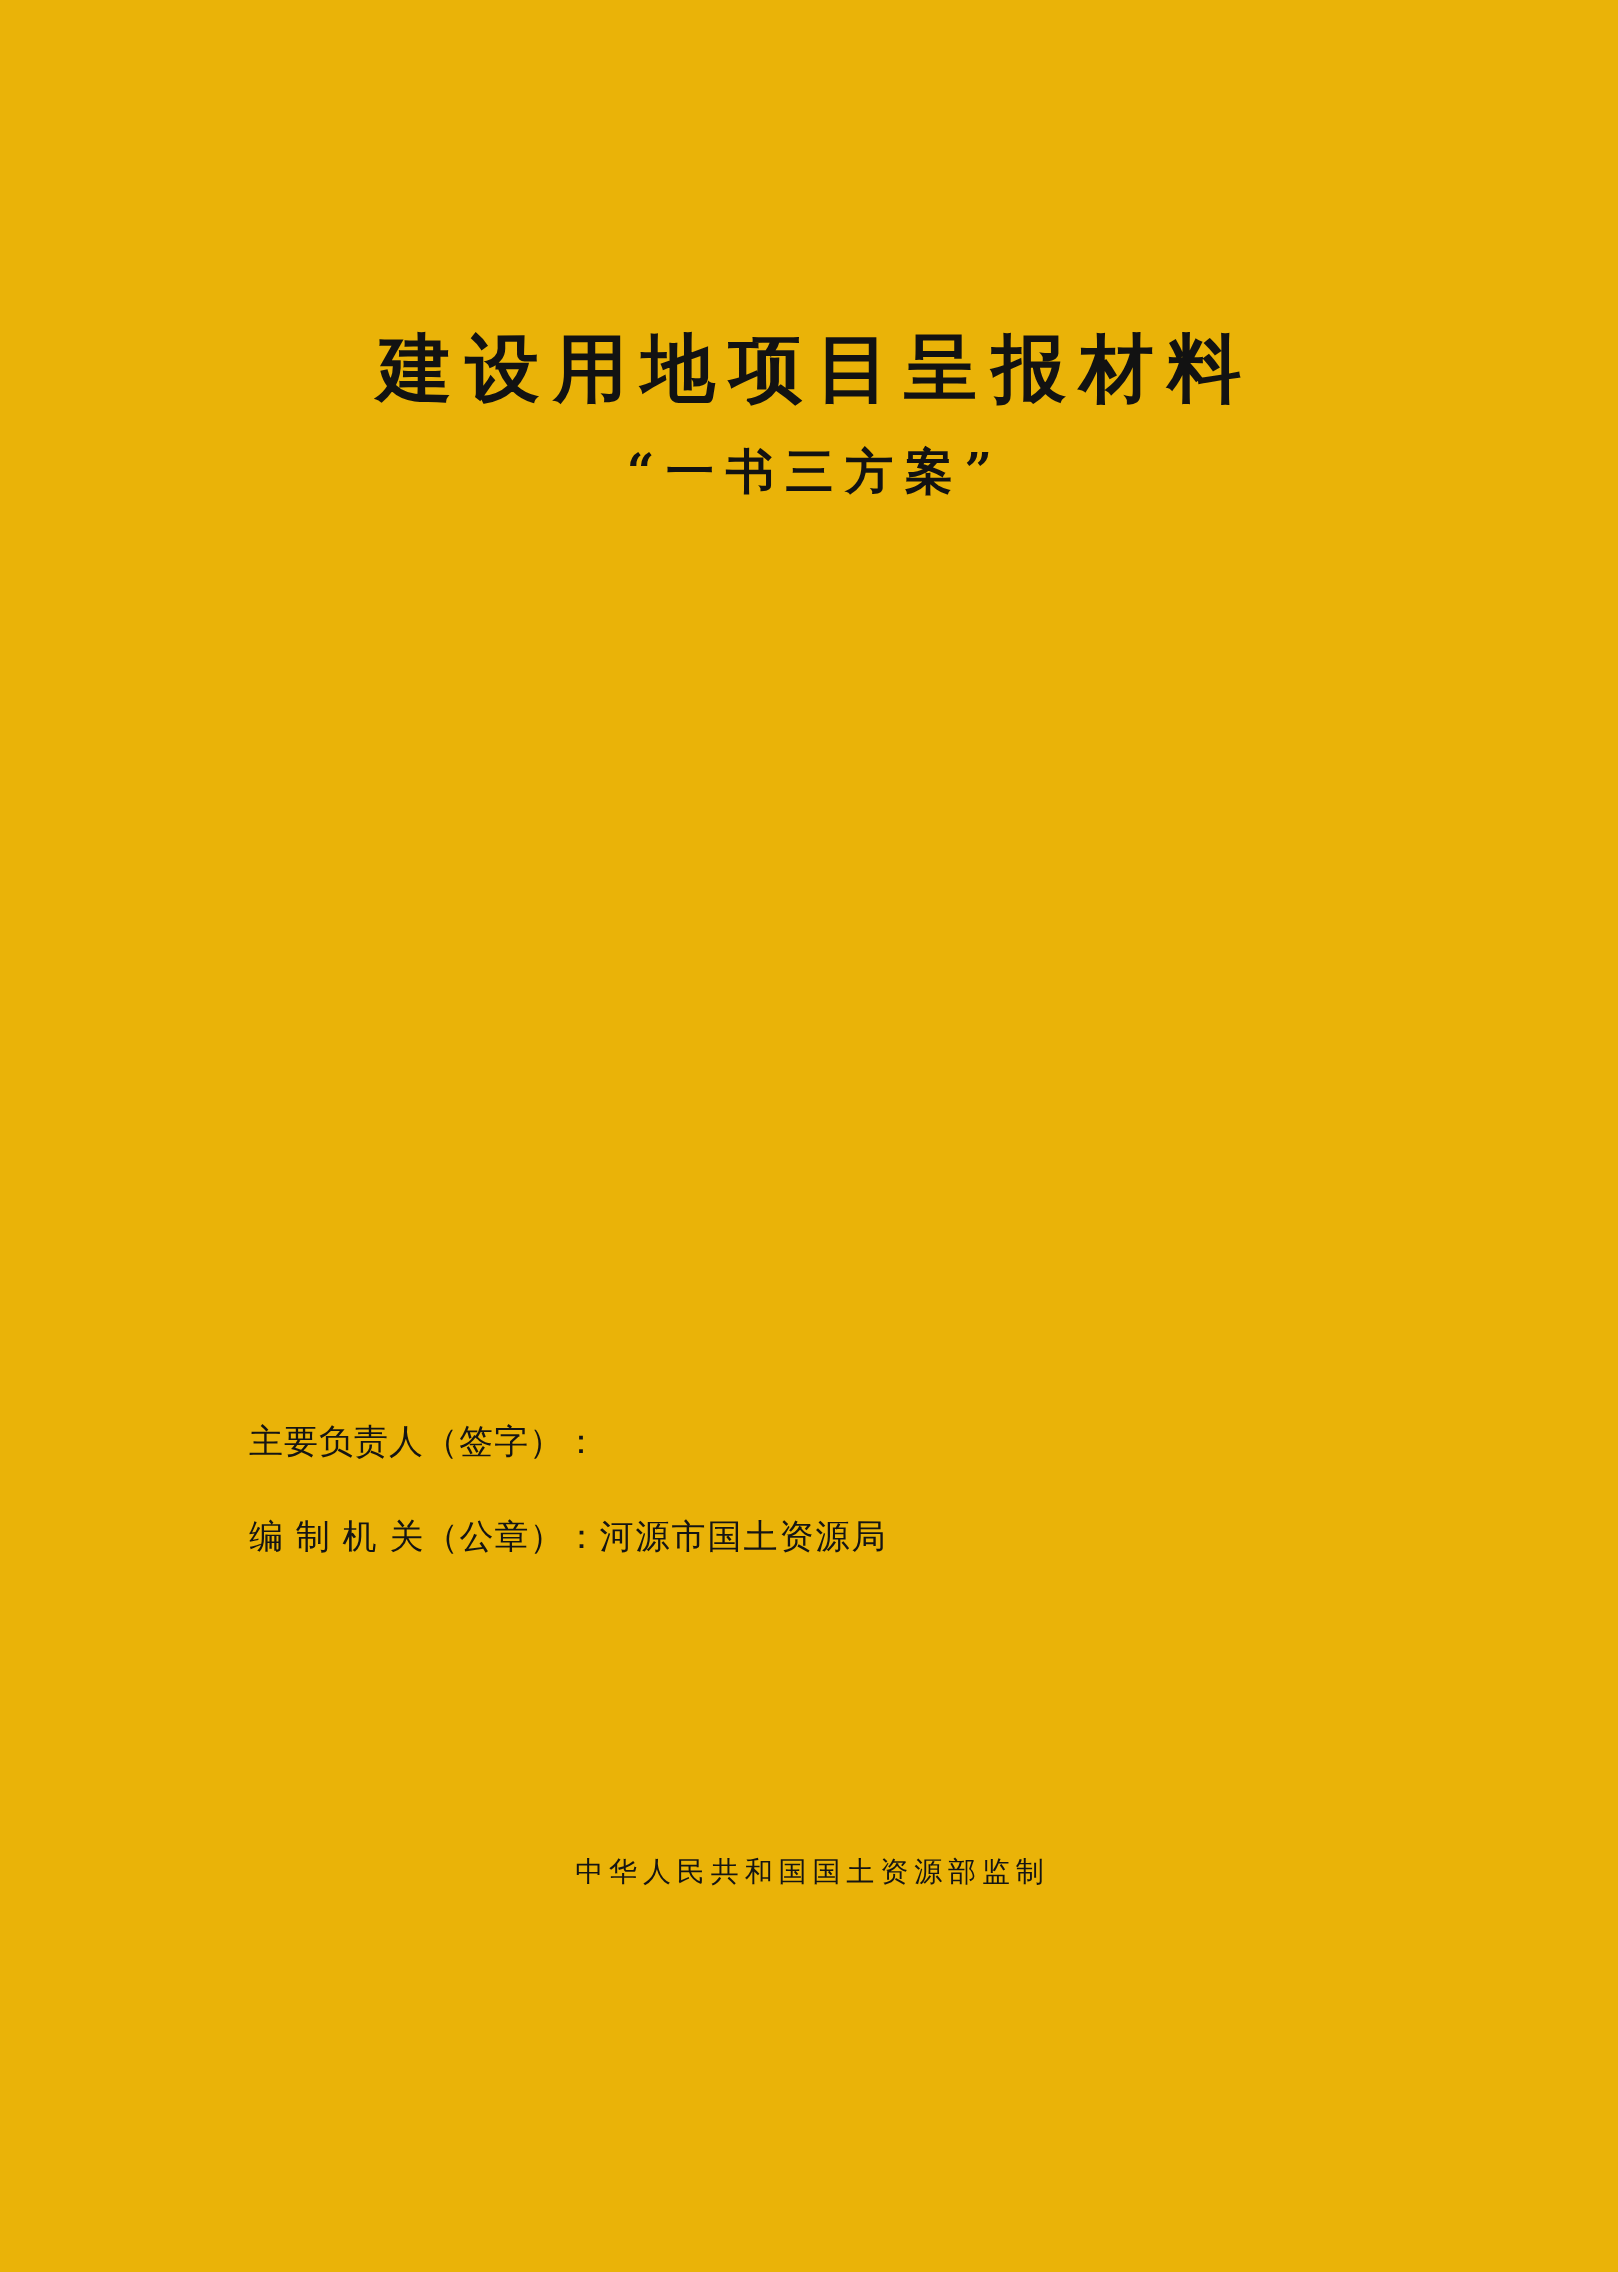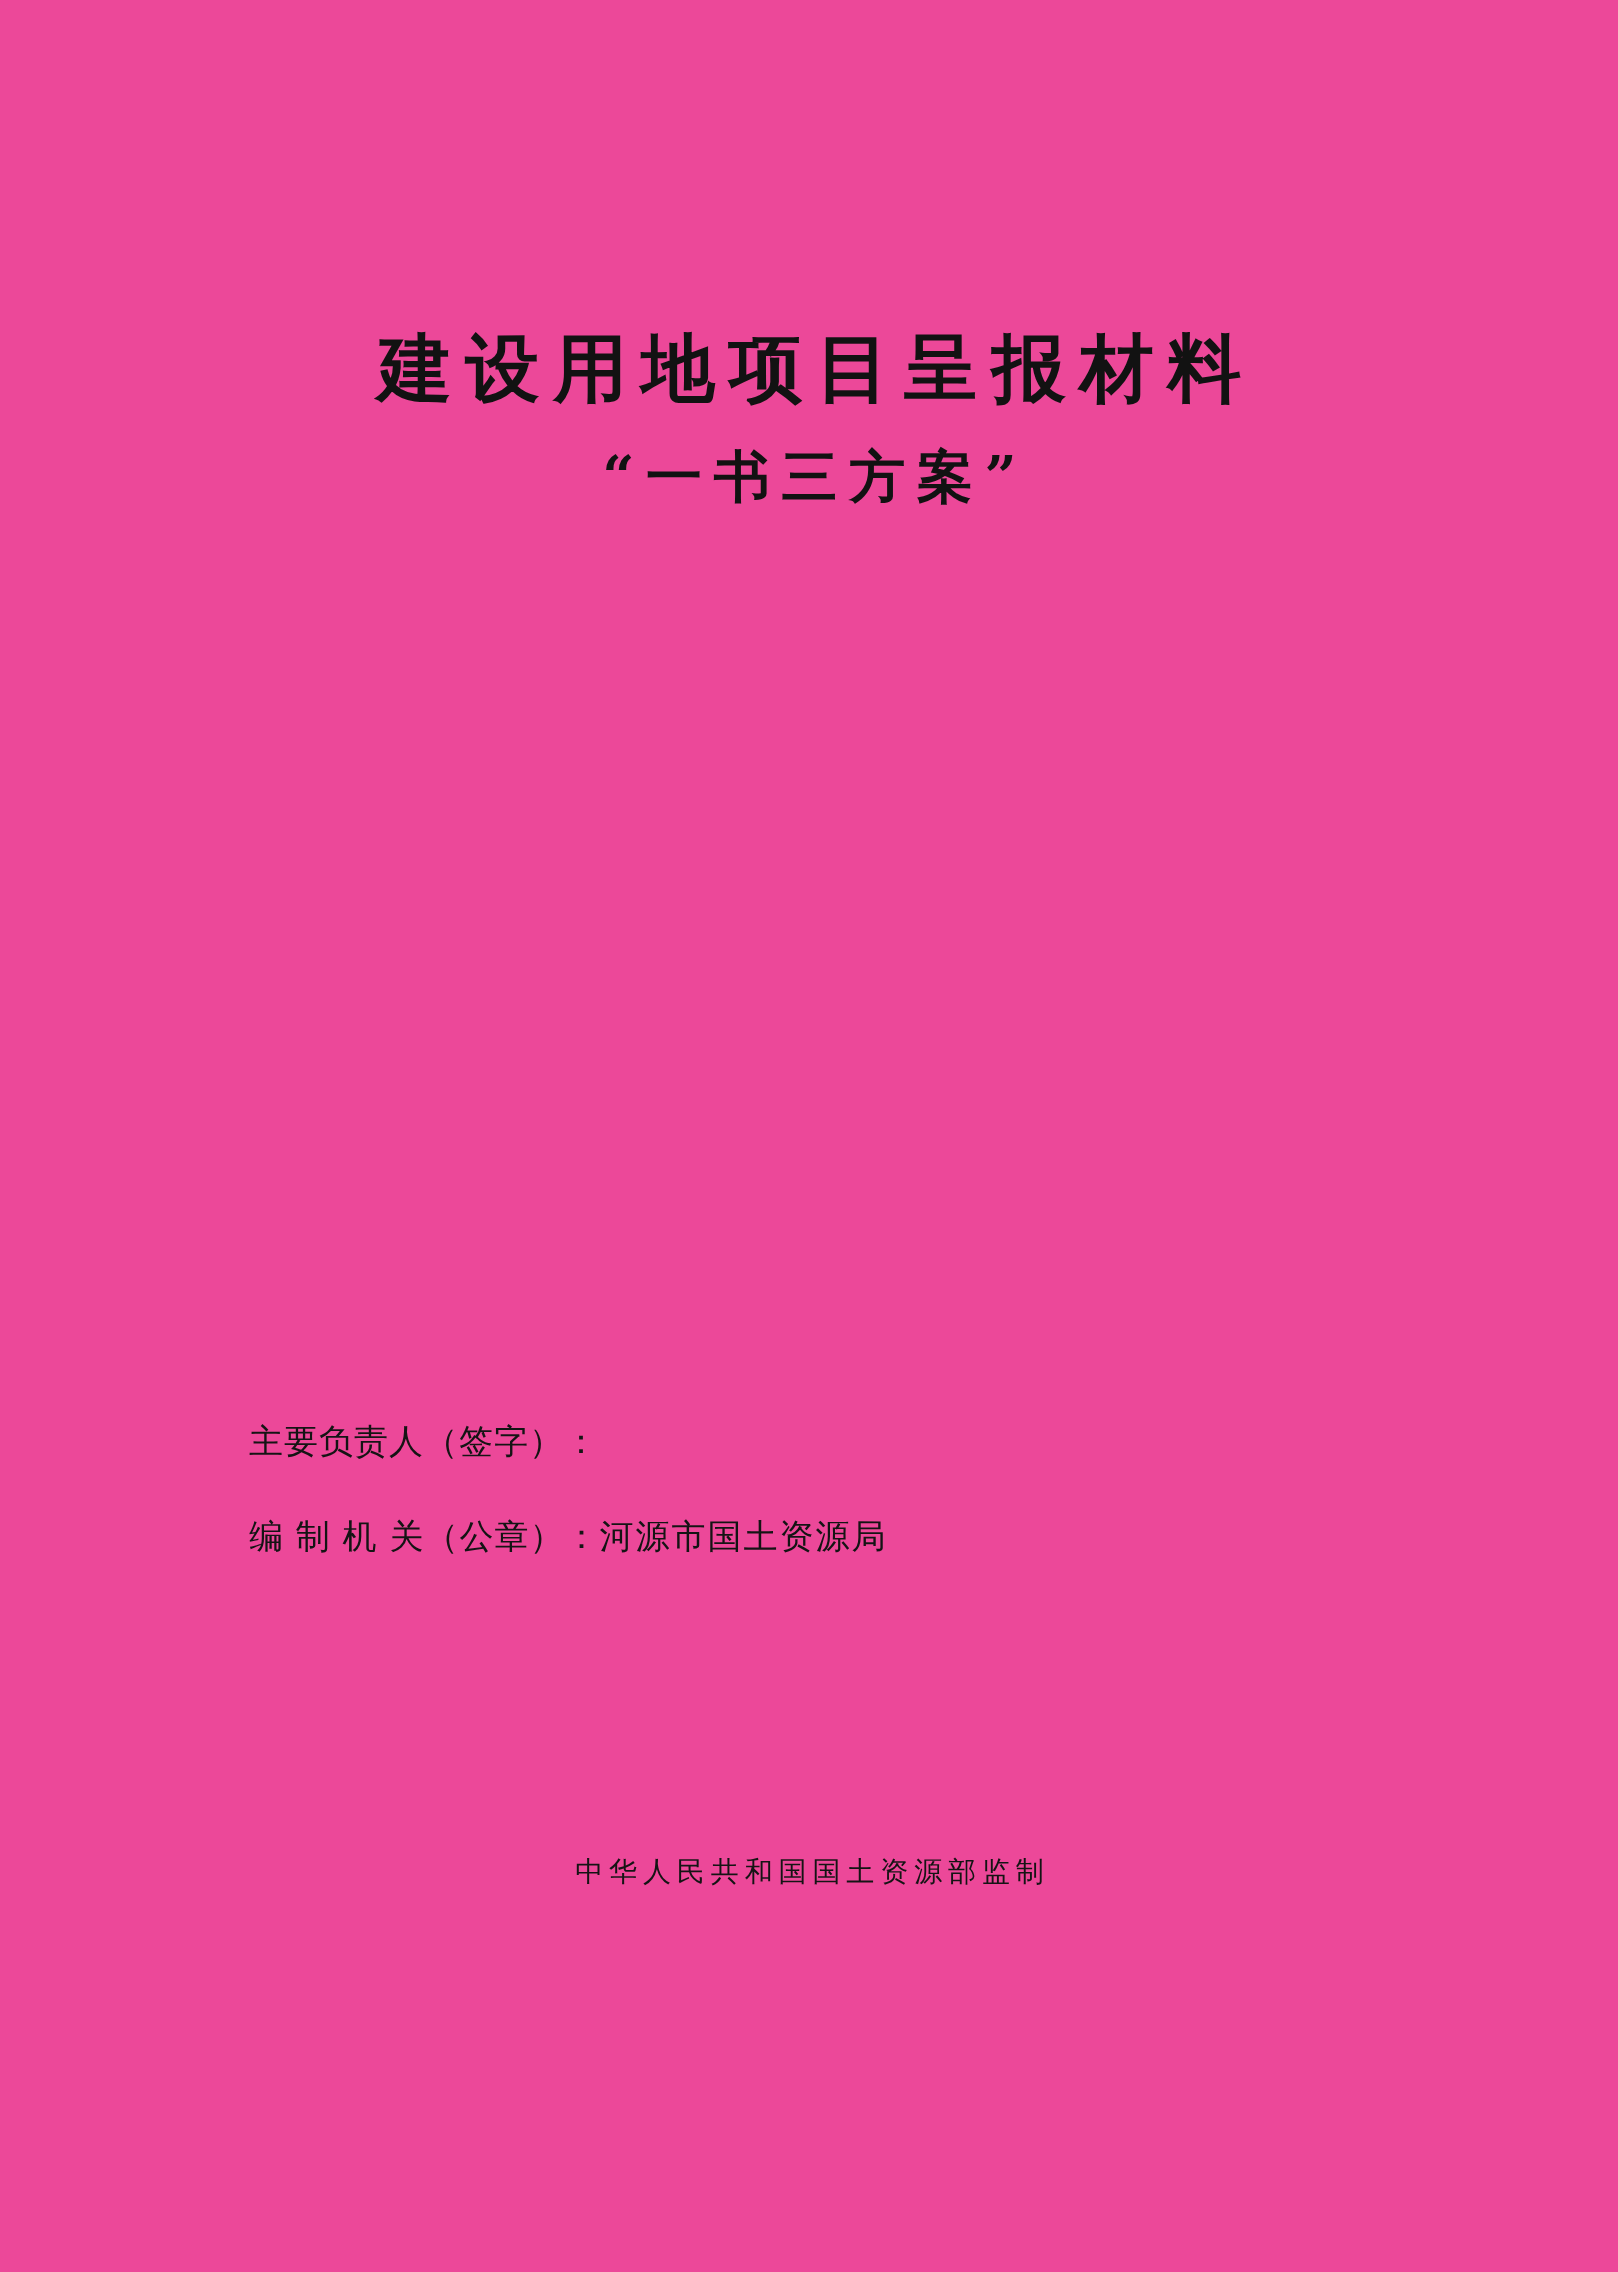--- a/index.html
+++ b/index.html
@@ -13,21 +13,21 @@
     position: relative;
     font-family: "DejaVu Sans", "Liberation Sans", sans-serif;
     color: #1a1a1a;
     overflow: hidden;
   }
 
   
   .page {
     position: absolute;
     inset: 0;
-    background: #ec4899;
+    background: #eab308;
   }
 
   .title-block {
     position: absolute;
     top: 322px;
     left: 0;
     width: 100%;
     text-align: center;
   }
 
@@ -36,21 +36,21 @@
     font-size: 74px;
     font-weight: 700;
     letter-spacing: 13.7px;
     color: #121212;
     line-height: 1.25;
     text-indent: 13.7px;
   }
 
   .title-sub {
     font-family: "DejaVu Serif", "Liberation Serif", serif;
-    font-size: 56px;
+    font-size: 48px;
     font-weight: 700;
     letter-spacing: 11.7px;
     color: #121212;
     line-height: 1.3;
     margin-top: 25px;
     text-indent: 11.7px;
   }
 
   .fields {
     position: absolute;

